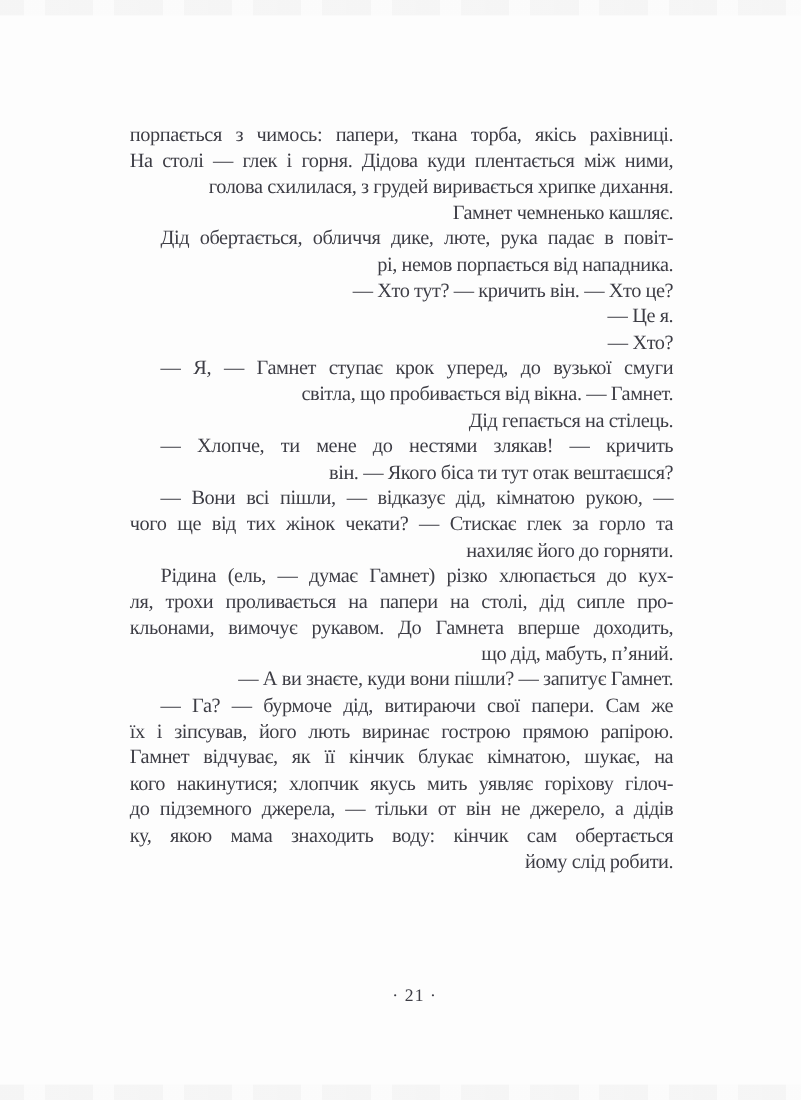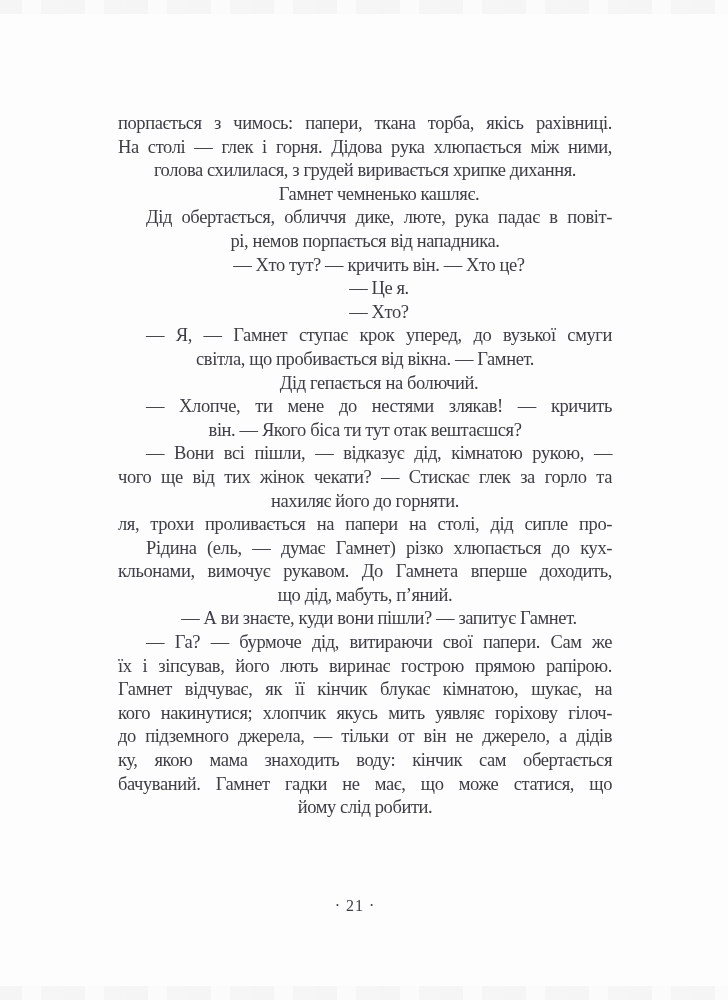--- a/index.html
+++ b/index.html
@@ -33,71 +33,70 @@
     position:absolute;
     left:118px;top:112px;
     width:494px;
   }
   .line{
     font-size:18.5px;
     line-height:23.6px;
     letter-spacing:-0.4px;
     color:var(--ink);
     white-space:normal;
-    text-align:center;
+    text-align:right;
   }
   .line.just{
     text-align:justify;
     text-align-last:justify;
   }
   .line.ind{
     text-indent:28px;
   }
   .folio{
     position:absolute;
-    left:108px;top:897px;
+    left:130px;top:897px;
     width:494px;
     text-align:center;
     font-size:16px;
     letter-spacing:1px;
     color:var(--ink);
   }
 </style>
 </head>
 <body>
 
 <div class="page">
   <div class="scan-edge top"></div>
   <div class="textblock" id="textblock">
       <div class="line just">порпається з чимось: папери, ткана торба, якісь рахівниці.</div>
-      <div class="line just">На столі — глек і горня. Дідова рука хлюпається між ними,</div>
+      <div class="line just">На столі — глек і горня. Дідова куди плентається між ними,</div>
       <div class="line">голова схилилася, з грудей виривається хрипке дихання.</div>
       <div class="line ind">Гамнет чемненько кашляє.</div>
       <div class="line just ind">Дід обертається, обличчя дике, люте, рука падає в повіт-</div>
       <div class="line">рі, немов порпається від нападника.</div>
       <div class="line ind">— Хто тут? — кричить він. — Хто це?</div>
       <div class="line ind">— Це я.</div>
       <div class="line ind">— Хто?</div>
       <div class="line just ind">— Я, — Гамнет ступає крок уперед, до вузької смуги</div>
       <div class="line">світла, що пробивається від вікна. — Гамнет.</div>
-      <div class="line ind">Дід гепається на болючий.</div>
+      <div class="line ind">Дід гепається на стілець.</div>
       <div class="line just ind">— Хлопче, ти мене до нестями злякав! — кричить</div>
       <div class="line">він. — Якого біса ти тут отак вештаєшся?</div>
       <div class="line just ind">— Вони всі пішли, — відказує дід, кімнатою рукою, —</div>
       <div class="line just">чого ще від тих жінок чекати? — Стискає глек за горло та</div>
       <div class="line">нахиляє його до горняти.</div>
+      <div class="line just ind">Рідина (ель, — думає Гамнет) різко хлюпається до кух-</div>
       <div class="line just">ля, трохи проливається на папери на столі, дід сипле про-</div>
-      <div class="line just ind">Рідина (ель, — думає Гамнет) різко хлюпається до кух-</div>
       <div class="line just">кльонами, вимочує рукавом. До Гамнета вперше доходить,</div>
       <div class="line">що дід, мабуть, п’яний.</div>
       <div class="line ind">— А ви знаєте, куди вони пішли? — запитує Гамнет.</div>
       <div class="line just ind">— Га? — бурмоче дід, витираючи свої папери. Сам же</div>
       <div class="line just">їх і зіпсував, його лють виринає гострою прямою рапірою.</div>
       <div class="line just">Гамнет відчуває, як її кінчик блукає кімнатою, шукає, на</div>
       <div class="line just">кого накинутися; хлопчик якусь мить уявляє горіхову гілоч-</div>
       <div class="line just">до підземного джерела, — тільки от він не джерело, а дідів</div>
       <div class="line just">ку, якою мама знаходить воду: кінчик сам обертається</div>
-      <div class="line just">бачуваний. Гамнет гадки не має, що може статися, що</div>
       <div class="line">йому слід робити.</div>
     </div>
   <div class="folio">· 21 ·</div>
   <div class="scan-edge bottom"></div>
 </div>
 
 </body></html>

